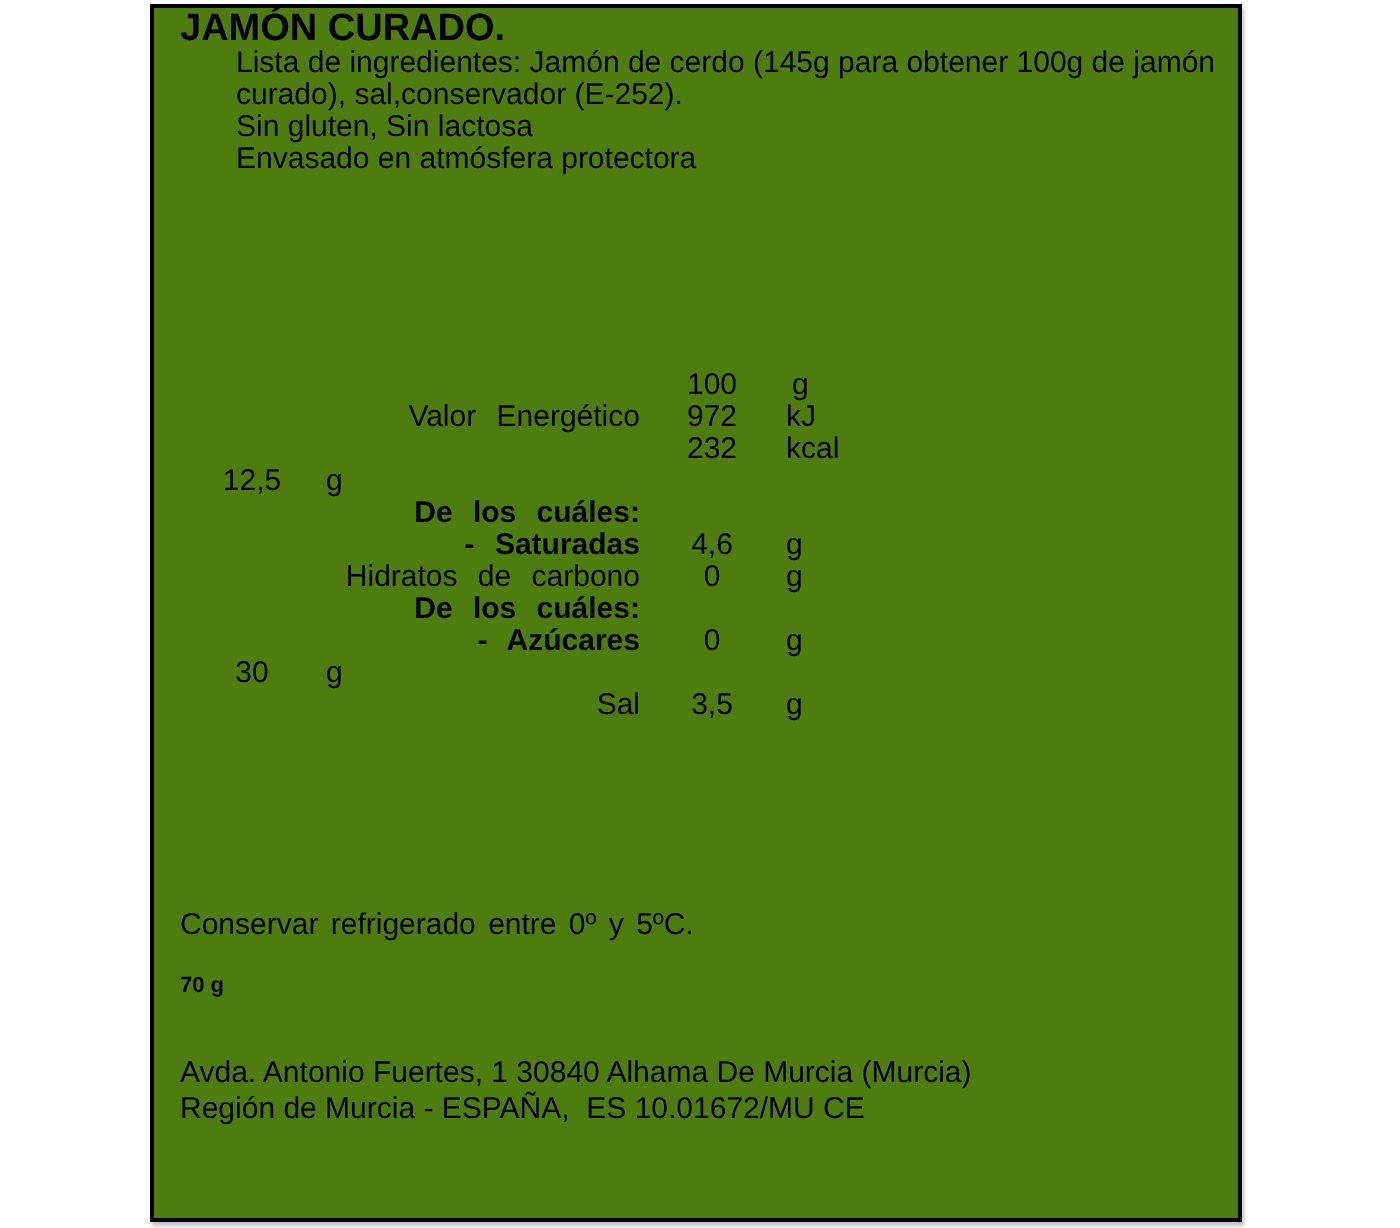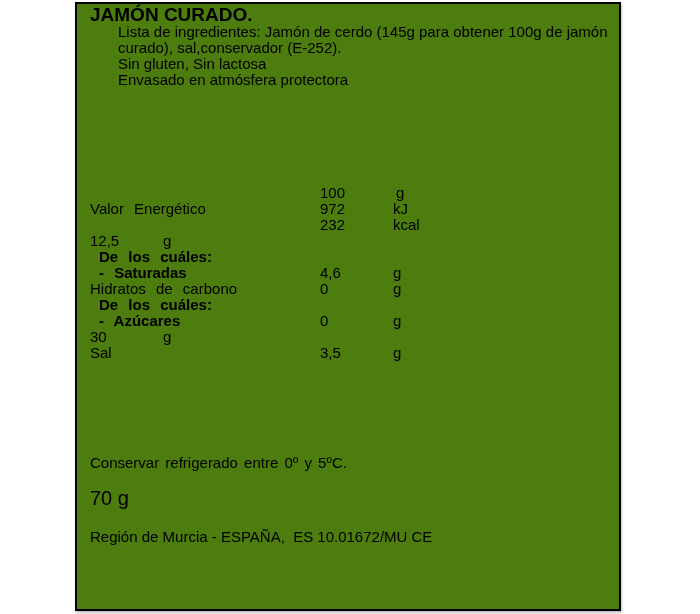--- a/index.html
+++ b/index.html
@@ -51,43 +51,44 @@
     width: 430px;
     font-size: 15px;
     line-height: 16px;
   }
   .nrow { display: flex; }
   .nlabel {
     width: 230px;
     box-sizing: border-box;
     word-spacing: 6px;
     white-space: pre;
+    text-align: right;
   }
   .nlabel.indent { padding-left: 9px; font-weight: bold; }
   .num {
     display: inline-block;
     width: 72px;
-    text-align: left;
+    text-align: center;
   }
   .unit { padding-left: 1px; }
   .nrow.header .unit { padding-left: 4px; }
   .storage {
     position: absolute;
     top: 450px;
     left: 13px;
     font-size: 15px;
     word-spacing: 2px;
     margin: 0;
   }
   .weight {
     position: absolute;
     top: 483px;
     left: 13px;
-    font-size: 20px;
-    font-weight: normal;
+    font-size: 11px;
+    font-weight: bold;
     margin: 0;
   }
   .manufacturer {
     position: absolute;
     top: 524px;
     left: 13px;
     font-size: 15px;
     line-height: 17.5px;
   }
   .manufacturer p { margin: 0; white-space: pre-wrap; }
@@ -149,16 +150,17 @@
       <div class="nlabel">Sal</div>
       <div><span class="num">3,5</span><span class="unit">g</span></div>
     </div>
   </div>
 
   <p class="storage">Conservar refrigerado entre 0º y 5ºC.</p>
 
   <p class="weight">70 g</p>
 
   <div class="manufacturer">
+    <p>Avda. Antonio Fuertes, 1 30840 Alhama De Murcia (Murcia)</p>
     <p>Región de Murcia - ESPAÑA,  ES 10.01672/MU CE</p>
   </div>
 
 </div>
 
 </body></html>

